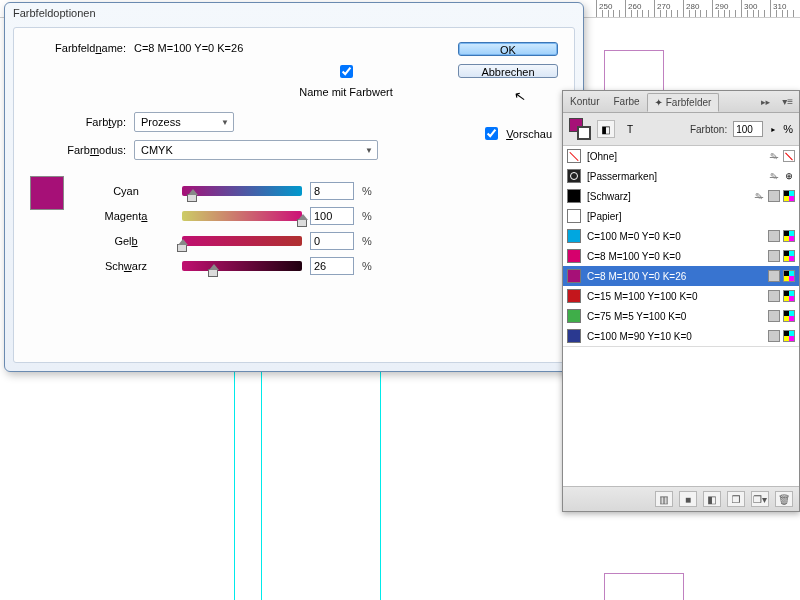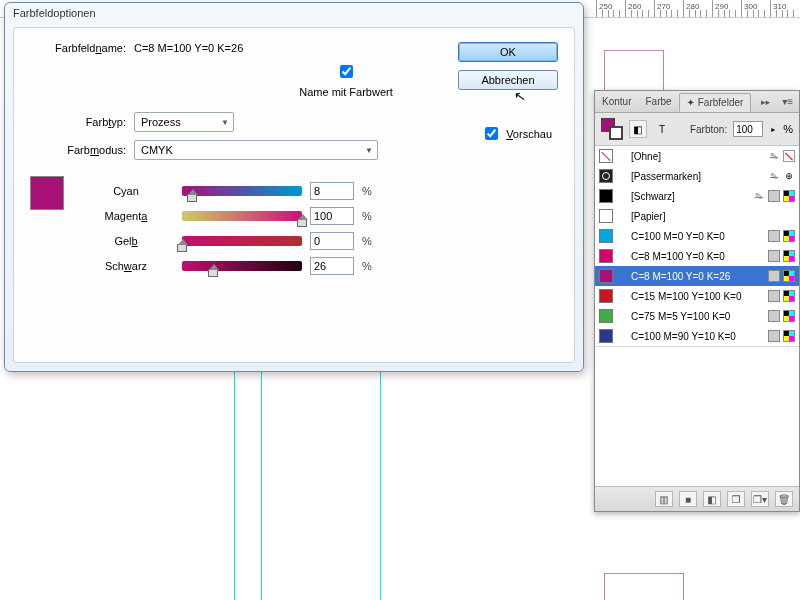--- a/index.html
+++ b/index.html
@@ -21,58 +21,58 @@
   .dialog-title { height: 22px; padding: 4px 8px 0; font-size: 11px; color: #333; }
   .dialog-body { position: absolute; top: 24px; left: 8px; right: 8px; bottom: 8px; background: #fdfdfd; border: 1px solid #c9d4e2; border-radius: 3px; padding: 14px 16px; }
   .form-row { display: flex; align-items: center; margin-bottom: 8px; gap: 8px; }
   .form-label { width: 96px; text-align: right; color: #000; }
   .wide-label { width: 96px; }
   .text-val { color: #000; }
   .checkbox-row { margin-left: 104px; margin-bottom: 14px; display: flex; align-items: center; gap: 5px; flex-direction: column; }
   .select { display: inline-flex; align-items: center; justify-content: space-between; background: #fff; border: 1px solid #9aa9bc; height: 20px; padding: 0 4px 0 6px; border-radius: 2px; }
   .select .arrow { font-size: 8px; color: #555; margin-left: 8px; }
   .dialog-buttons { position: absolute; top: 14px; right: 16px; width: 100px; display: flex; flex-direction: column; gap: 8px; }
-  .btn { height: 20px; border: 1px solid #6f89aa; border-radius: 3px; background: linear-gradient(#f2f7fd,#dbe7f6); font-size: 11px; cursor: pointer; }
+  .btn { height: 14px; border: 1px solid #6f89aa; border-radius: 3px; background: linear-gradient(#f2f7fd,#dbe7f6); font-size: 11px; cursor: pointer; }
   .btn.primary { background: linear-gradient(#cfeaff,#9ed0fb); border-color: #3b76b6; box-shadow: 0 0 0 1px #7ab6ef inset; }
   .preview-row { position: absolute; top: 96px; right: 22px; display: flex; align-items: center; gap: 5px; }
   .cursor-arrow { position: absolute; top: 60px; right: 48px; font-size: 14px; color: #000; transform: rotate(-10deg); pointer-events:none;}
 
   .swatch-big { width: 34px; height: 34px; border: 1px solid #888; background: #a61077; margin-right: 14px; }
   .sliders { margin-top: 6px; }
   .slider-row { display: flex; align-items: center; margin-bottom: 7px; gap: 8px; }
   .slider-row .lab { width: 96px; text-align: center; }
   .slider-track { position: relative; width: 120px; height: 10px; border-radius: 2px; }
   .slider-thumb { position: absolute; top: 8px; width: 10px; height: 8px; background: #dcdcdc; border: 1px solid #666; transform: translateX(-50%); }
   .slider-thumb::before { content:""; position:absolute; top:-6px; left:0; width:0;height:0;border-left:5px solid transparent;border-right:5px solid transparent;border-bottom:6px solid #888;}
   .num-input { width: 44px; height: 18px; border: 1px solid #8ea2bc; padding: 1px 3px; font-size: 11px; background:#fff; }
   .pct { color:#444; }
 
   .grad-cyan { background: linear-gradient(90deg,#a61077,#0099cc); }
   .grad-mag  { background: linear-gradient(90deg,#cccc66,#cc1177); }
   .grad-yel  { background: linear-gradient(90deg,#c01070,#b03030); }
   .grad-blk  { background: linear-gradient(90deg,#c01070,#200010); }
 
   
-  .panel { position: absolute; top: 90px; right: 0; width: 206px; background: #e6e6e6; border: 1px solid #8a8a8a; box-shadow: 0 2px 6px rgba(0,0,0,.3); }
+  .panel { position: absolute; top: 90px; right: 0; width: 238px; background: #e6e6e6; border: 1px solid #8a8a8a; box-shadow: 0 2px 6px rgba(0,0,0,.3); }
   .panel-tabs { display: flex; background: linear-gradient(#e8e8e8,#d6d6d6); border-bottom: 1px solid #aaa; height: 22px; align-items: center; font-size: 10px; }
   .panel-tabs .tab { padding: 3px 7px; color: #444; cursor:pointer; }
   .panel-tabs .tab.active { background: #e6e6e6; border: 1px solid #aaa; border-bottom: 1px solid #e6e6e6; border-radius: 2px 2px 0 0; position: relative; top: 1px; }
   .panel-tabs .collapse { margin-left: auto; padding: 0 6px; font-size: 9px; color:#555; }
   .panel-tabs .menu { padding: 0 6px; font-size: 10px; color:#555; }
   .panel-toolbar { display:flex; align-items:center; gap:6px; padding: 5px 6px; border-bottom: 1px solid #c4c4c4; }
   .tool-icon { width:18px; height:18px; border:1px solid #bbb; background:#f4f4f4; display:inline-flex; align-items:center; justify-content:center; font-size:10px; }
   .fillstroke { width:22px; height:22px; position:relative; }
   .fillstroke .fill { position:absolute; top:0; left:0; width:14px; height:14px; background:#a61077; border:1px solid #444; }
   .fillstroke .stroke { position:absolute; bottom:0; right:0; width:14px; height:14px; background:#fff; border:2px solid #444; }
   .tint-label { margin-left:auto; font-size:10px; color:#333; }
   .tint-input { width:30px; height:16px; border:1px solid #999; font-size:10px; padding:0 2px; background:#fff; }
   .tint-arrow { font-size:8px; padding:0 2px; }
 
   .swatch-list { background:#fff; max-height: 340px; overflow:hidden; }
-  .srow { display:flex; align-items:center; height:20px; padding: 0 4px; gap:18px; font-size:10px; border-bottom:0; cursor:pointer; }
+  .srow { display:flex; align-items:center; height:20px; padding: 0 4px; gap:6px; font-size:10px; border-bottom:0; cursor:pointer; }
   .srow.sel { background:#3874d0; color:#fff; }
   .srow .chip { width:14px; height:14px; border:1px solid #777; flex:none; }
   .srow .chip.none { background:#fff; position:relative; }
   .srow .chip.none::after { content:""; position:absolute; left:0; right:0; top:50%; border-top:1.5px solid #e00; transform: rotate(45deg); transform-origin:center; }
   .srow .chip.reg { background:#222; position:relative; }
   .srow .chip.reg::after{content:"";position:absolute;inset:2px;border:1px solid #fff;border-radius:50%;}
   .srow .nm { flex:1; white-space:nowrap; overflow:hidden; text-overflow:ellipsis; }
   .srow .icons { display:flex; gap:3px; }
   .srow .ic { width:12px; height:12px; display:inline-flex; align-items:center; justify-content:center; font-size:9px; }
   .ic.lock::before{content:"✎";color:#888;text-decoration:line-through;font-size:10px;}

